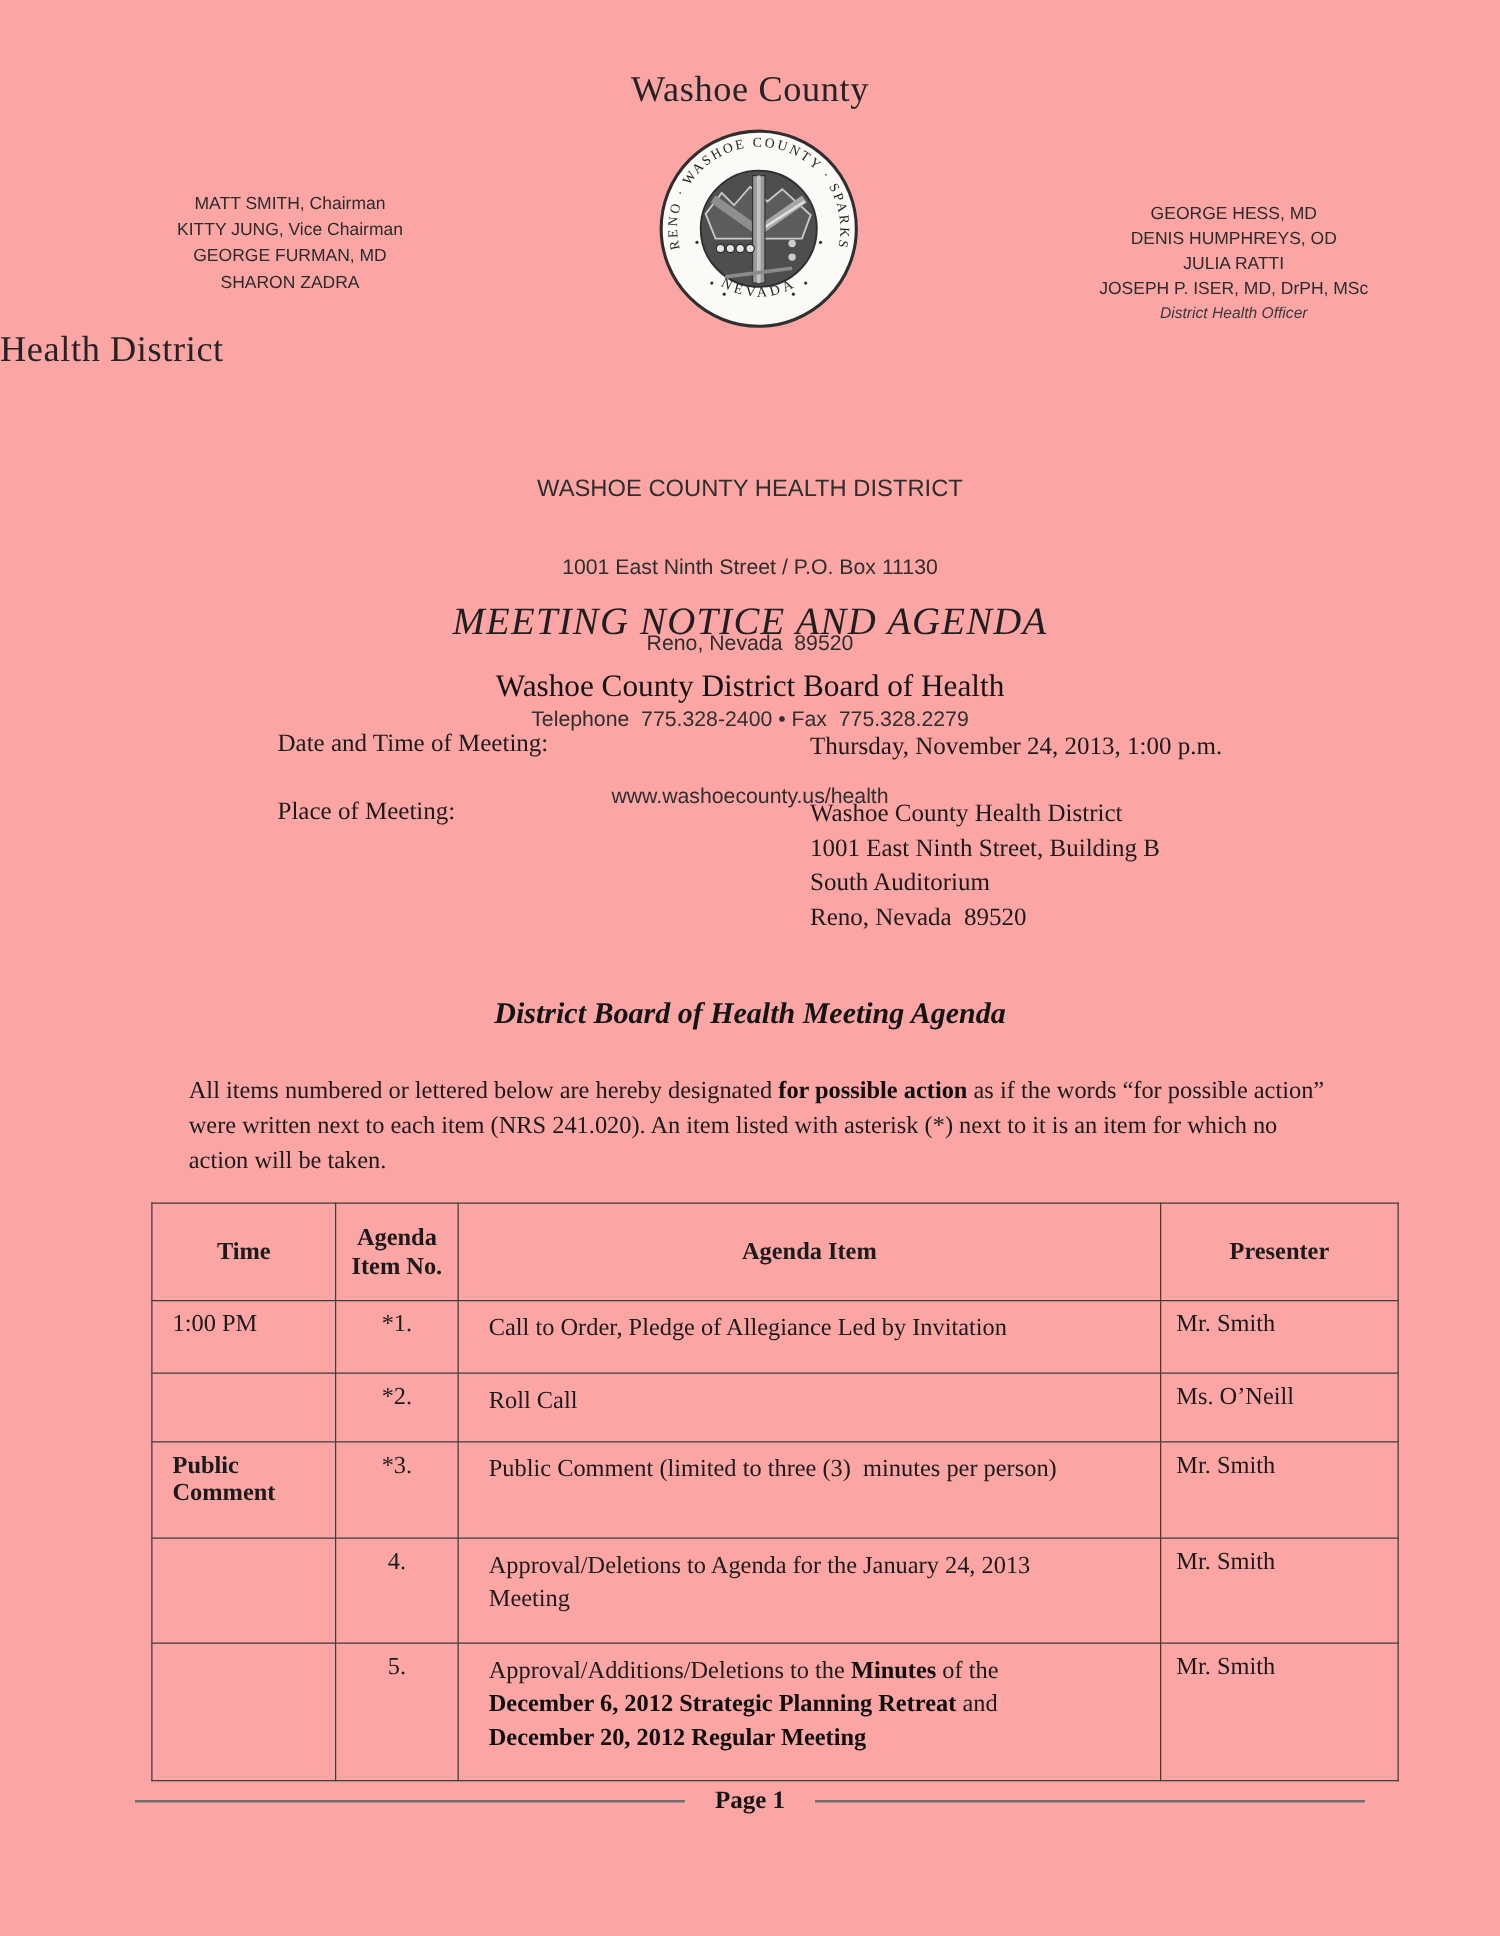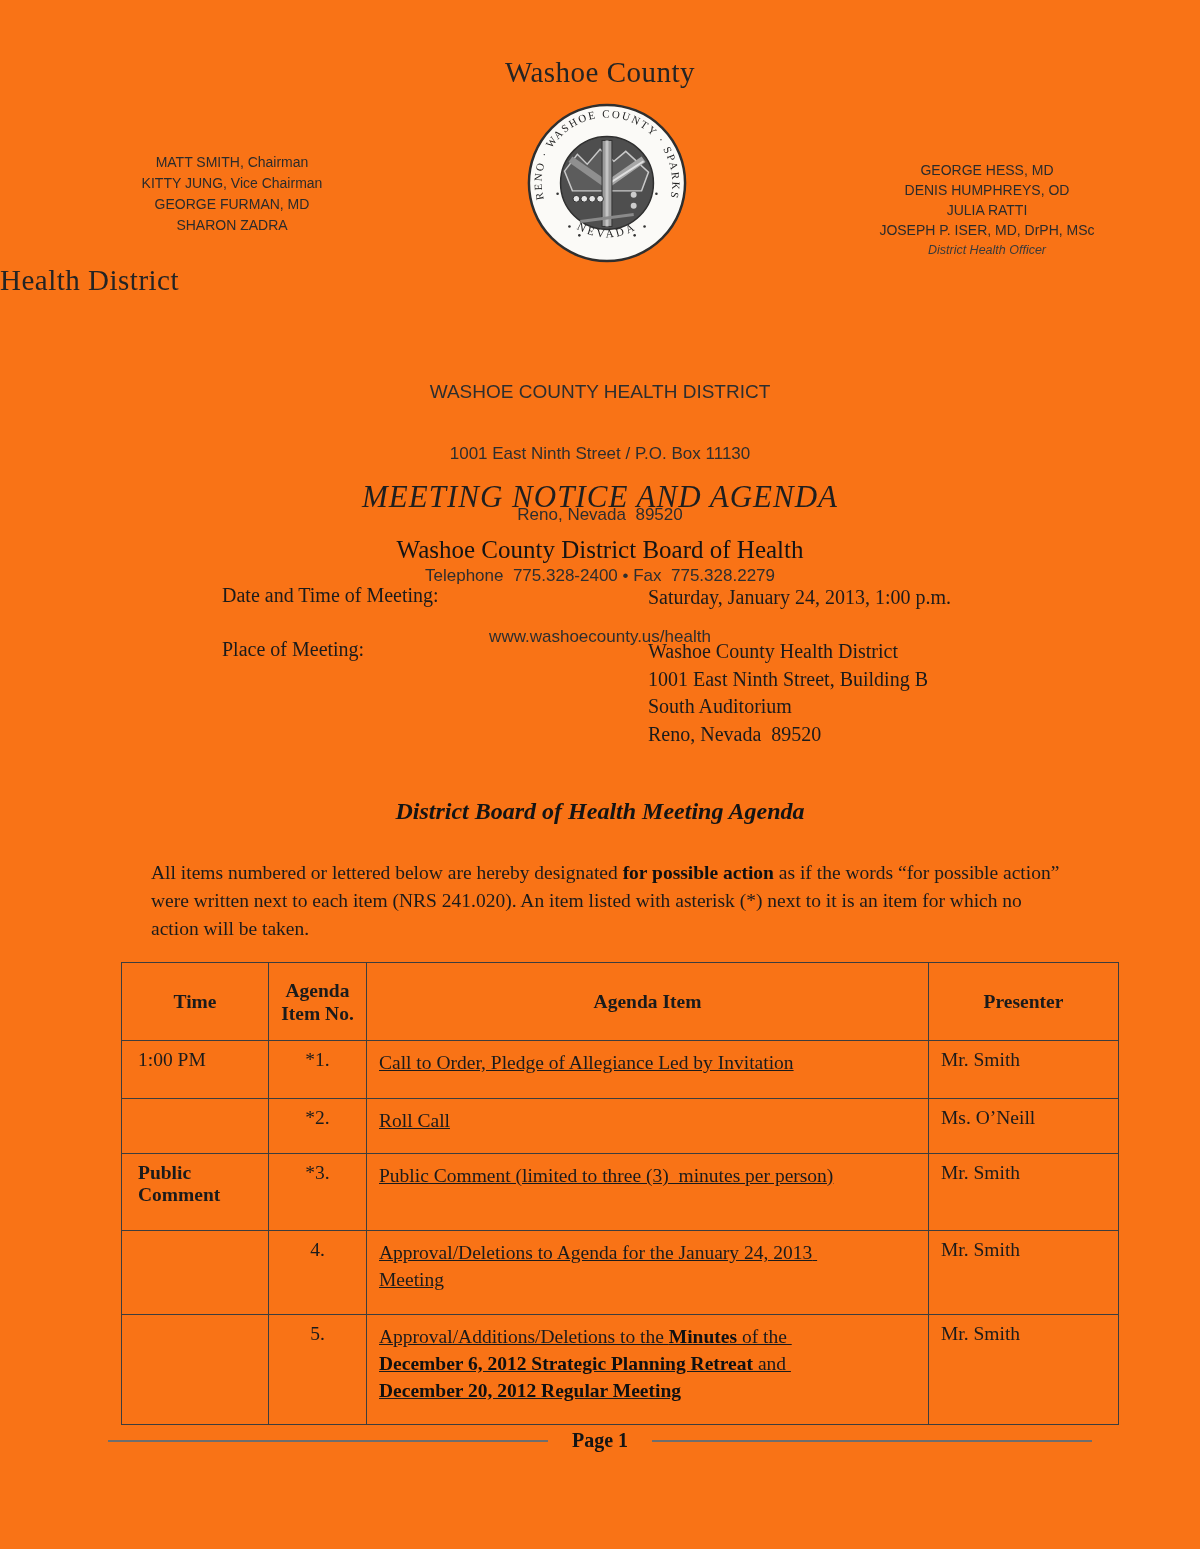--- a/index.html
+++ b/index.html
@@ -1,21 +1,21 @@
 <!DOCTYPE html>
 <html><head>
 <meta charset="utf-8">
 <style>
   * { margin:0; padding:0; box-sizing:border-box; }
   html,body { background:#ffffff; }
   .page {
     position:relative;
     width:1200px; height:1549px;
     margin:0 auto;
-    background:#f97316;
+    background:#fca5a5;
     font-family:"Liberation Serif", serif;
     color:#1b1b1b;
     overflow:hidden;
   }
 
   
   .county-title {
     position:absolute; top:56px; left:0; width:100%;
     text-align:center; font-size:29px; letter-spacing:0.5px; color:#242424;
   }
@@ -82,21 +82,21 @@
     vertical-align:top;
     padding:8px 8px 4px 8px;
   }
   .agenda-table th {
     vertical-align:middle; text-align:center;
     font-weight:bold; line-height:23px; padding:6px 4px;
   }
   td.c-time { padding-left:16px; }
   td.c-time.bold-cell { font-weight:bold; }
   td.c-no   { text-align:center; }
-  td.c-item { padding-left:12px; padding-right:60px; white-space:pre-wrap; line-height:27px;text-decoration:underline; }
+  td.c-item { padding-left:24px; padding-right:60px; white-space:pre-wrap; line-height:27px; }
   td.c-pres { padding-left:12px; }
 
   
   .footer {
     position:absolute; top:1429px; left:108px; width:984px;
     display:flex; align-items:center; gap:24px;
   }
   .footer .rule { flex:1; height:2px; background:#6e6e6e; }
   .footer .page-label { font-weight:bold; font-size:20px; color:#141414; }
 </style>
@@ -165,21 +165,21 @@
     <div class="l">1001 East Ninth Street / P.O. Box 11130</div>
     <div class="l">Reno, Nevada  89520</div>
     <div class="l">Telephone  775.328-2400 • Fax  775.328.2279</div>
     <div class="l">www.washoecounty.us/health</div>
   </div>
 
   <div class="notice-title">MEETING NOTICE AND AGENDA</div>
   <div class="board-title">Washoe County District Board of Health</div>
 
   <div class="mi-label mi-row1">Date and Time of Meeting:</div>
-  <div class="mi-value mi-row1">Saturday, January 24, 2013, 1:00 p.m.</div>
+  <div class="mi-value mi-row1">Thursday, November 24, 2013, 1:00 p.m.</div>
   <div class="mi-label mi-row2">Place of Meeting:</div>
   <div class="mi-value mi-row2">Washoe County Health District
 1001 East Ninth Street, Building B
 South Auditorium
 Reno, Nevada  89520</div>
 
   <div class="agenda-heading">District Board of Health Meeting Agenda</div>
 
   <div class="intro"><span>All items numbered or lettered below are hereby designated </span><b>for possible action</b><span> as if the words “for possible action” were written next to each item (NRS 241.020). An item listed with asterisk (*) next to it is an item for which no action will be taken.</span></div>
 

